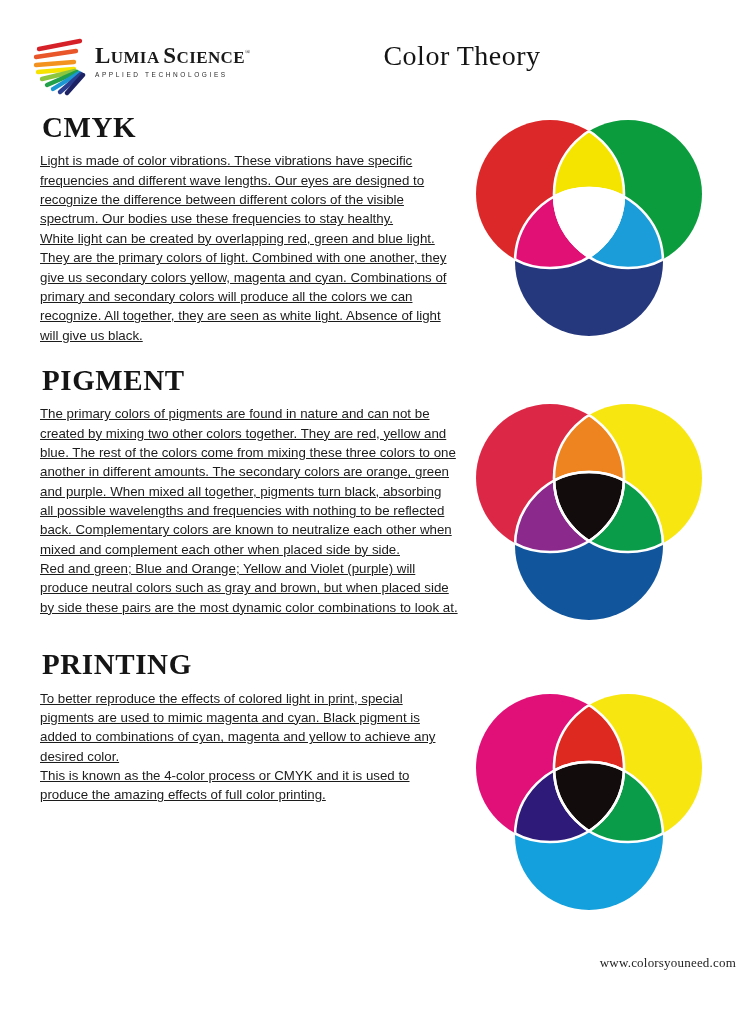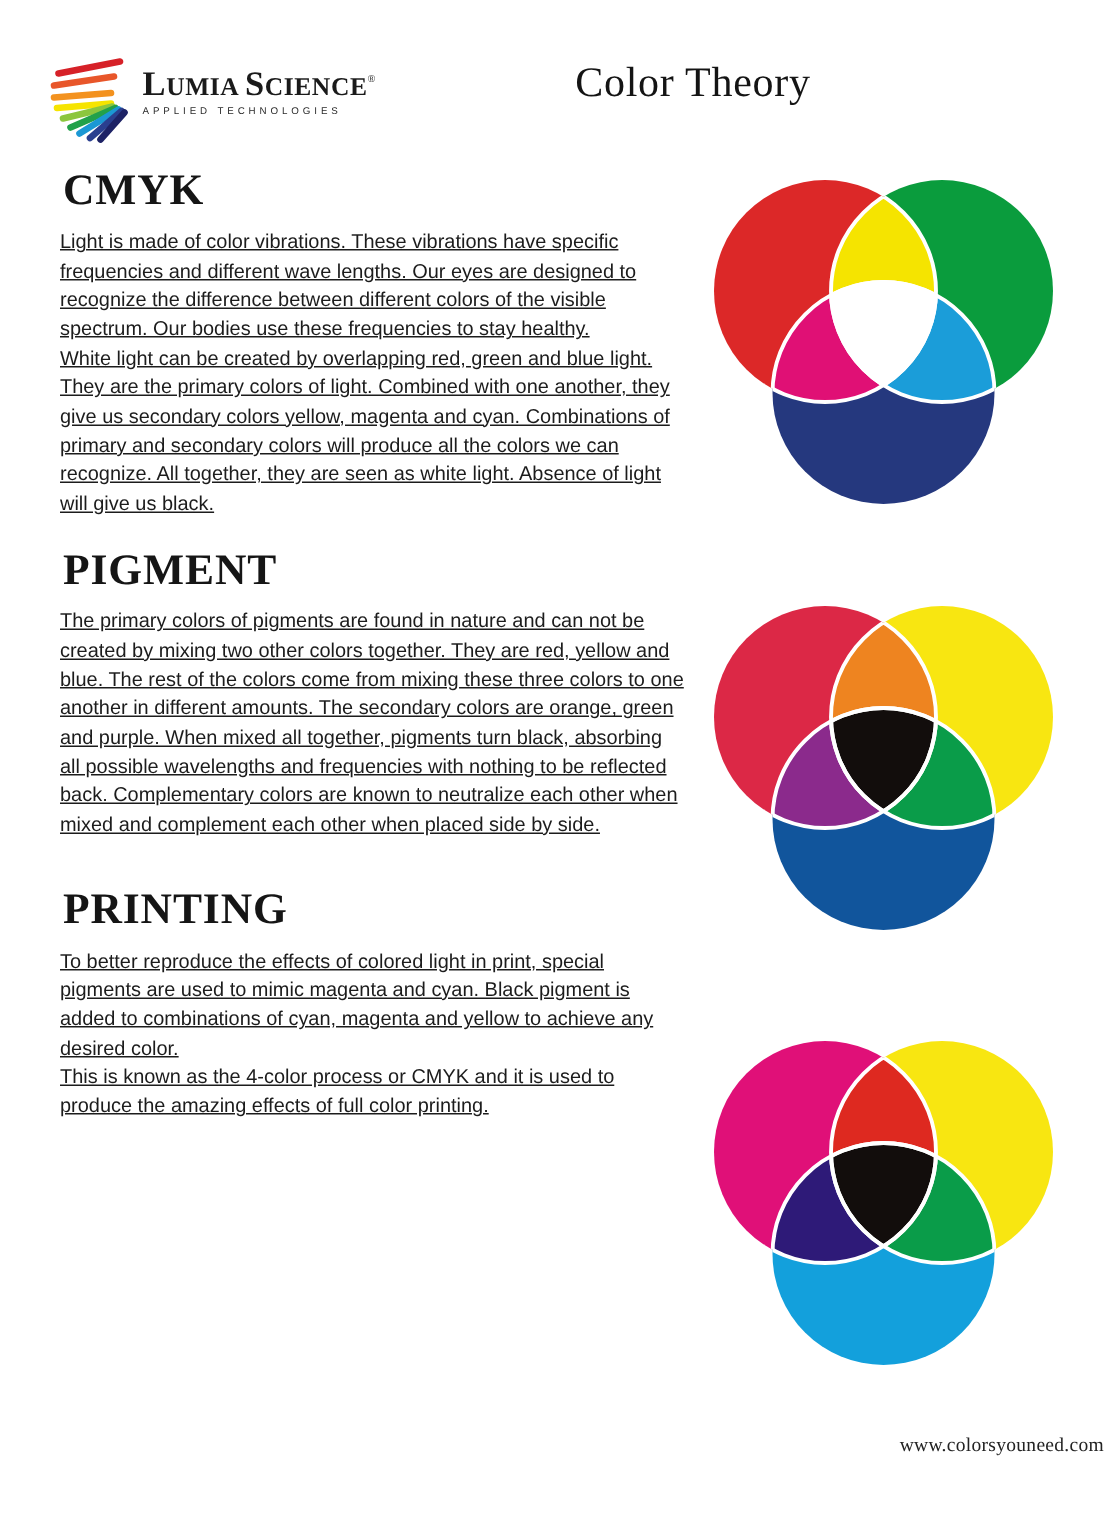--- a/index.html
+++ b/index.html
@@ -132,20 +132,21 @@
       <div class="sec-body">
         <p>Light is made of color vibrations. These vibrations have specific frequencies and different wave lengths. Our eyes are designed to recognize the difference between different colors of the visible spectrum. Our bodies use these frequencies to stay healthy.</p>
         <p>White light can be created by overlapping red, green and blue light. They are the primary colors of light. Combined with one another, they give us secondary colors yellow, magenta and cyan. Combinations of primary and secondary colors will produce all the colors we can recognize. All together, they are seen as white light. Absence of light will give us black.</p>
       </div>
     </div>
 
     <div class="section" id="section-pigment">
       <h2 class="sec-head">PIGMENT</h2>
       <div class="sec-body">
         <p>The primary colors of pigments are found in nature and can not be created by mixing two other colors together. They are red, yellow and blue. The rest of the colors come from mixing these three colors to one another in different amounts. The secondary colors are orange, green and purple. When mixed all together, pigments turn black, absorbing all possible wavelengths and frequencies with nothing to be reflected back. Complementary colors are known to neutralize each other when mixed and complement each other when placed side by side.</p>
+        <p>Red and green; Blue and Orange; Yellow and Violet (purple) will produce neutral colors such as gray and brown, but when placed side by side these pairs are the most dynamic color combinations to look at.</p>
       </div>
     </div>
 
     <div class="section" id="section-printing">
       <h2 class="sec-head">PRINTING</h2>
       <div class="sec-body">
         <p>To better reproduce the effects of colored light in print, special pigments are used to mimic magenta and cyan. Black pigment is added to combinations of cyan, magenta and yellow to achieve any desired color.</p>
         <p>This is known as the 4-color process or CMYK and it is used to produce the amazing effects of full color printing.</p>
       </div>
     </div>

